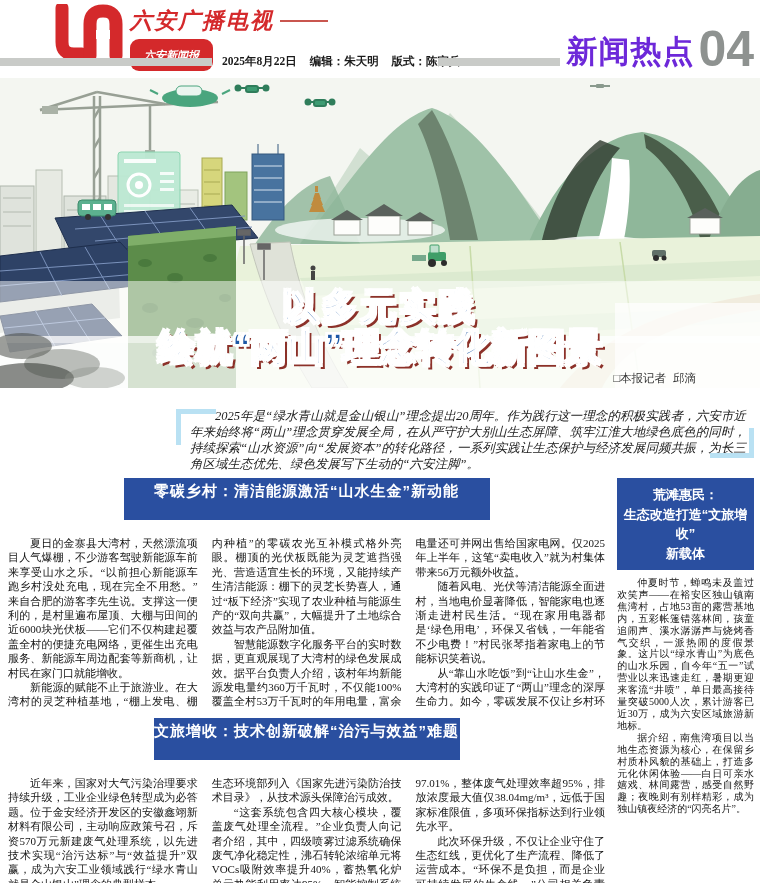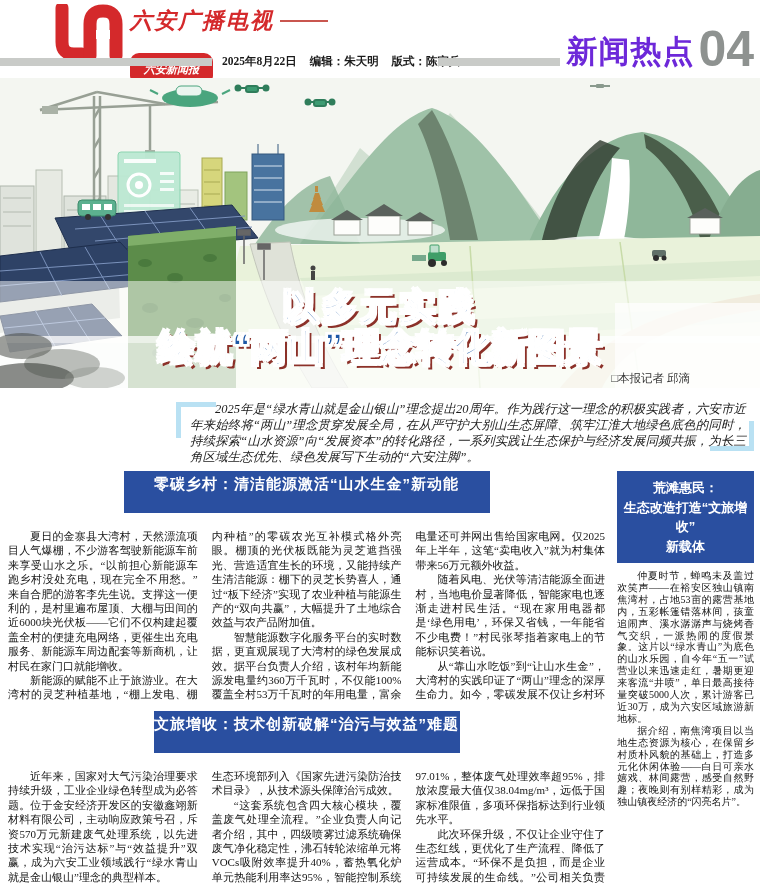--- a/index.html
+++ b/index.html
@@ -8,21 +8,21 @@
         font-family:"Liberation Serif",serif;}
 
   
   .masthead{position:relative;height:78px;}
   .logo{position:absolute;left:50px;top:4px;display:flex;align-items:flex-start;}
   .logo-mark{width:74px;height:58px;}
   .logo-right{margin-left:6px;padding-top:6px;}
   .logo-name{font-family:"Liberation Serif",serif;font-weight:bold;font-style:italic;
              color:#d4292b;font-size:22px;letter-spacing:2px;line-height:1;}
   .logo-rule{display:inline-block;width:48px;height:2px;background:#c9564f;vertical-align:6px;margin-left:6px;}
-  .logo-sub{display:inline-block;margin-top:21px;background:#d4292b;color:#fff;border-radius:9px;
+  .logo-sub{display:inline-block;margin-top:7px;background:#d4292b;color:#fff;border-radius:9px;
             font-size:11px;line-height:16px;padding:8px 14px;font-weight:bold;font-style:italic;}
   .rule-row{position:absolute;top:57px;left:0;width:760px;height:10px;}
   .bar1{position:absolute;left:0;top:1px;width:212px;height:8px;background:#c9cbc8;}
   .bar2{position:absolute;left:438px;top:1px;width:122px;height:8px;background:#c9cbc8;}
   .dateline{position:absolute;left:222px;top:-3px;font-family:"Liberation Serif",serif;
             font-weight:bold;font-size:11.5px;color:#1a1a1a;white-space:nowrap;}
   .dateline span{margin-right:10px;text-align:right;}
   .sectionmark{position:absolute;right:6px;top:24px;display:flex;align-items:flex-start;}
   .section-name{font-family:"Liberation Sans",sans-serif;font-weight:900;font-size:31px;
                 color:#6d28d9;letter-spacing:1px;margin-top:12px;line-height:1;}
@@ -32,25 +32,25 @@
   
   .hero{position:relative;height:310px;}
   .hero svg{display:block;}
   .headline{position:absolute;left:15px;width:730px;top:210px;text-align:center;
             font-family:"Liberation Sans",sans-serif;font-weight:900;color:#1c57a5;
             -webkit-text-stroke:1.5px #ffffff;}
   .hl1{font-size:36px;letter-spacing:3px;line-height:1.05;
        text-shadow:-2px -2px 0 #fff,2px -2px 0 #fff,-2px 2px 0 #fff,2px 2px 0 #fff,4px 4px 0 #8c3129;}
   .hl2{font-size:37px;letter-spacing:0px;line-height:1.1;margin-top:2px;
        text-shadow:-2px -2px 0 #fff,2px -2px 0 #fff,-2px 2px 0 #fff,2px 2px 0 #fff,4px 4px 0 #8c3129;}
-  .byline{position:absolute;right:70px;top:293px;font-family:Liberation Serif, serif;
+  .byline{position:absolute;right:64px;top:293px;font-family:Liberation Mono, monospace;
           font-size:11.5px;color:#333;-webkit-text-stroke:0;}
 
   
-  .intro{position:relative;margin:13px 0 0 190px;width:556px;
+  .intro{position:relative;margin:20px 0 0 190px;width:556px;
          font-family:"Liberation Serif",serif;font-style:italic;
          font-size:12.5px;line-height:16px;color:#1b1b1b;text-align:justify;}
   .intro p{margin:0;text-indent:2em;}
   .c-tl-v{position:absolute;left:-14px;top:1px;width:5px;height:36px;background:#b9e1f3;}
   .c-tl-h{position:absolute;left:-14px;top:1px;width:40px;height:5px;background:#b9e1f3;}
   .c-br-v{position:absolute;right:-8px;bottom:14px;width:5px;height:30px;background:#b9e1f3;}
   .c-br-h{position:absolute;right:-8px;bottom:14px;width:44px;height:5px;background:#b9e1f3;}
 
   
   .content{display:flex;gap:12px;padding:6px 6px 0 8px;}

